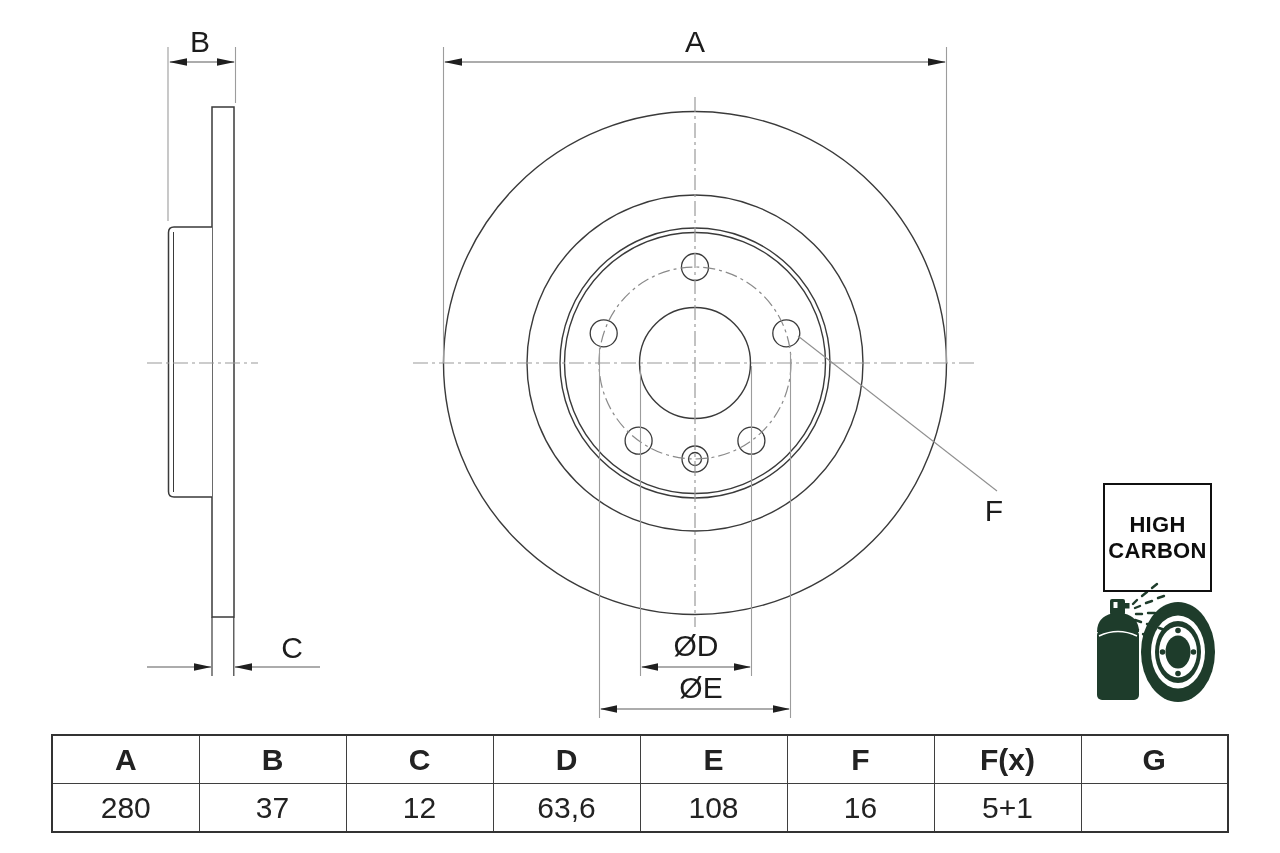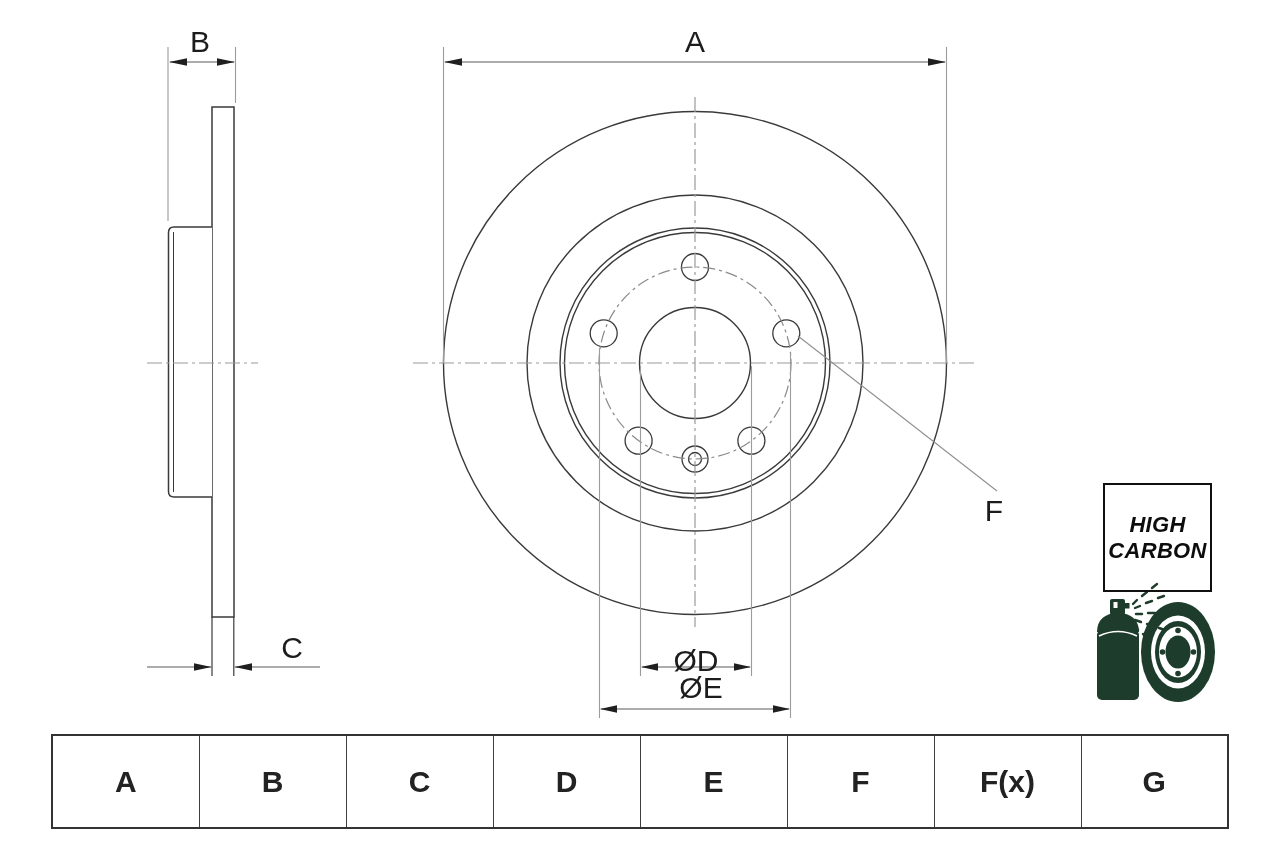--- a/index.html
+++ b/index.html
@@ -10,21 +10,21 @@
              white-space:nowrap;line-height:1;}
   .spec-table{position:absolute;left:51px;top:734px;width:1178px;height:95px;
               border-collapse:collapse;table-layout:fixed;}
   .spec-table th,.spec-table td{border:1.5px solid #3f3f3f;text-align:center;vertical-align:middle;
               font-size:30px;color:#222;padding:0;height:47px;}
   .spec-table{border:2px solid #333;}
   .spec-table th{font-weight:bold;}
   .spec-table td{font-weight:normal;}
   .badge{position:absolute;left:1103px;top:483px;width:109px;height:109px;border:2.5px solid #101010;
          box-sizing:border-box;display:flex;flex-direction:column;align-items:center;justify-content:center;
-         font-weight:bold;font-size:22px;line-height:26px;color:#0d0d0d;letter-spacing:.3px;text-align:center;font-style:italic;}
+         font-weight:bold;font-size:22px;line-height:26px;color:#0d0d0d;letter-spacing:.3px;text-align:center;}
 </style>
 </head>
 <body>
 
 <div class="canvas">
 
   <svg width="1280" height="853" viewBox="0 0 1280 853">
 
     <g fill="none" stroke="#3a3a3a" stroke-width="1.5">
 
@@ -139,37 +139,47 @@
           <line x1="1159" y1="628" x2="1165" y2="630"></line>
         <line x1="1133" y1="626" x2="1138" y2="630"></line>
           <line x1="1143" y1="634" x2="1148" y2="638"></line>
       </g>
     </g>
   </svg>
 
   <div class="dim-label" style="left:695px;top:27px;">A</div>
   <div class="dim-label" style="left:200px;top:27px;">B</div>
   <div class="dim-label" style="left:292px;top:633px;">C</div>
-  <div class="dim-label" style="left:696px;top:646px;">ØD</div>
+  <div class="dim-label" style="left:696px;top:631px;">ØD</div>
   <div class="dim-label" style="left:701px;top:673px;">ØE</div>
   <div class="dim-label" style="left:994px;top:496px;">F</div>
 
   <div class="badge">
     <span>HIGH</span>
     <span>CARBON</span>
   </div>
 
   <table class="spec-table">
     <tbody>
       <tr>
         <th>A</th>
         <th>B</th>
         <th>C</th>
         <th>D</th>
         <th>E</th>
         <th>F</th>
         <th>F(x)</th>
         <th>G</th>
       </tr>
+      <tr>
+        <td>280</td>
+        <td>37</td>
+        <td>12</td>
+        <td>63,6</td>
+        <td>108</td>
+        <td>16</td>
+        <td>5+1</td>
+        <td></td>
+      </tr>
     </tbody>
   </table>
 
 </div>
 
 </body></html>

